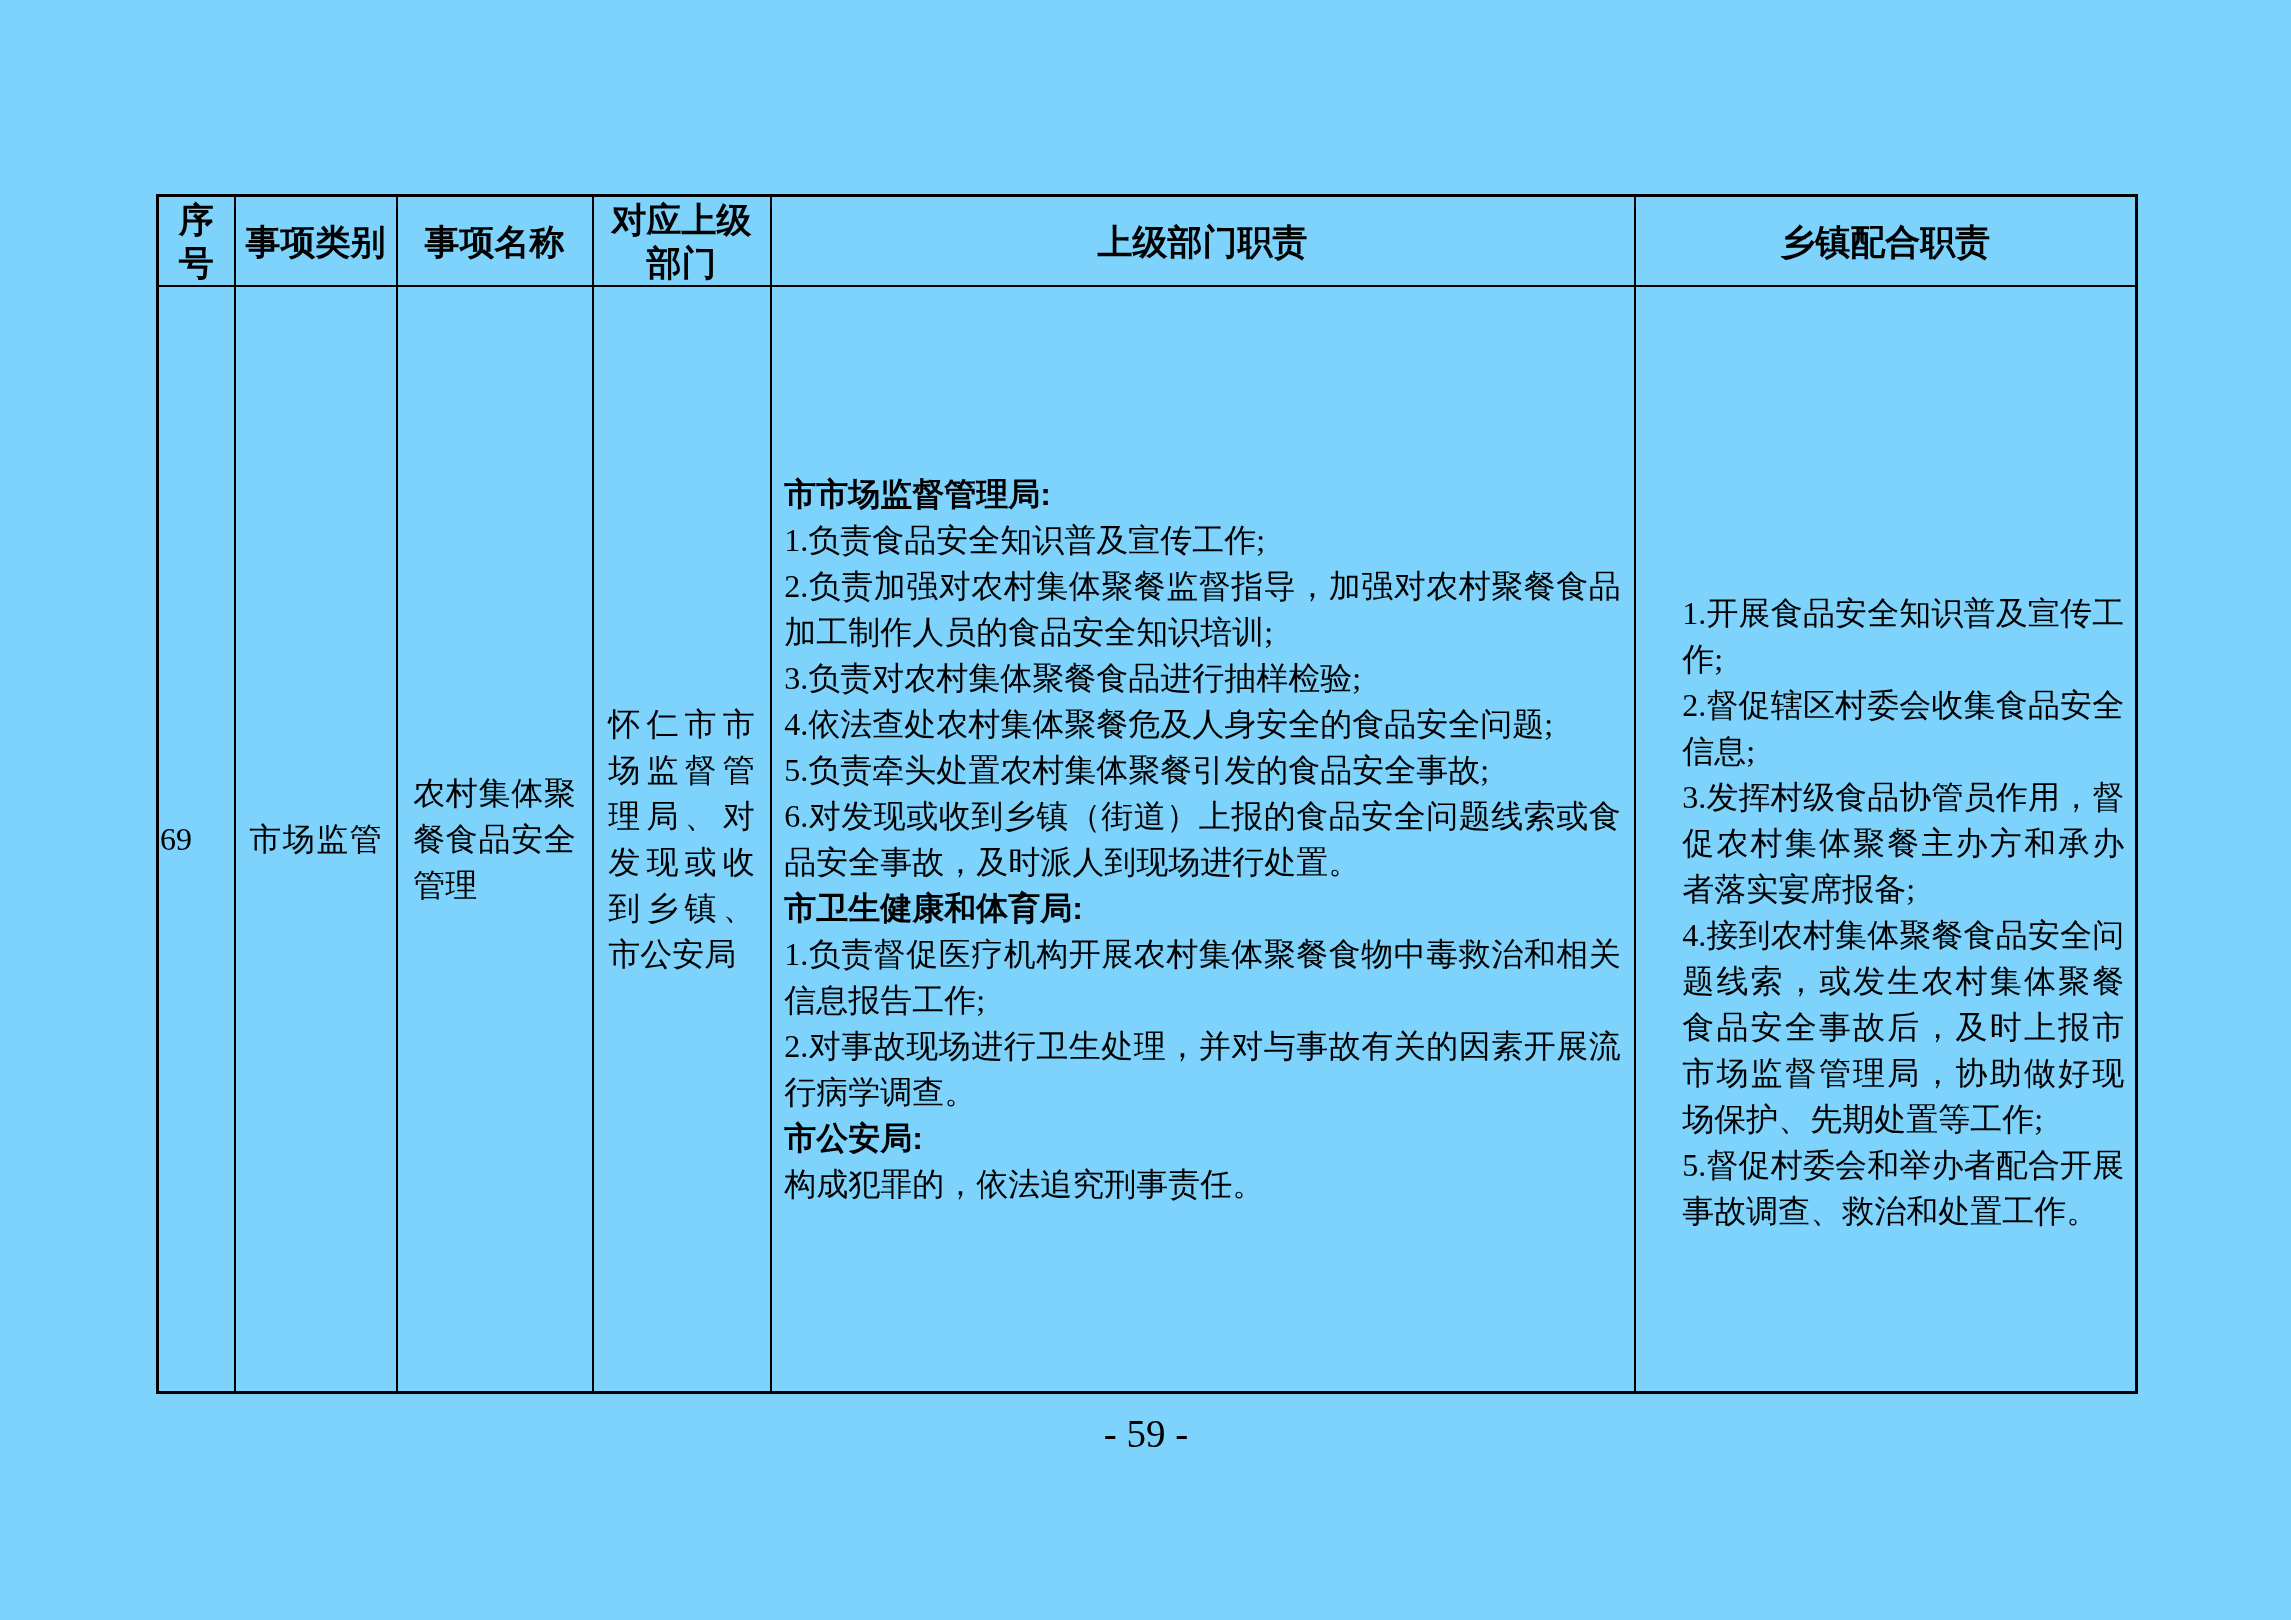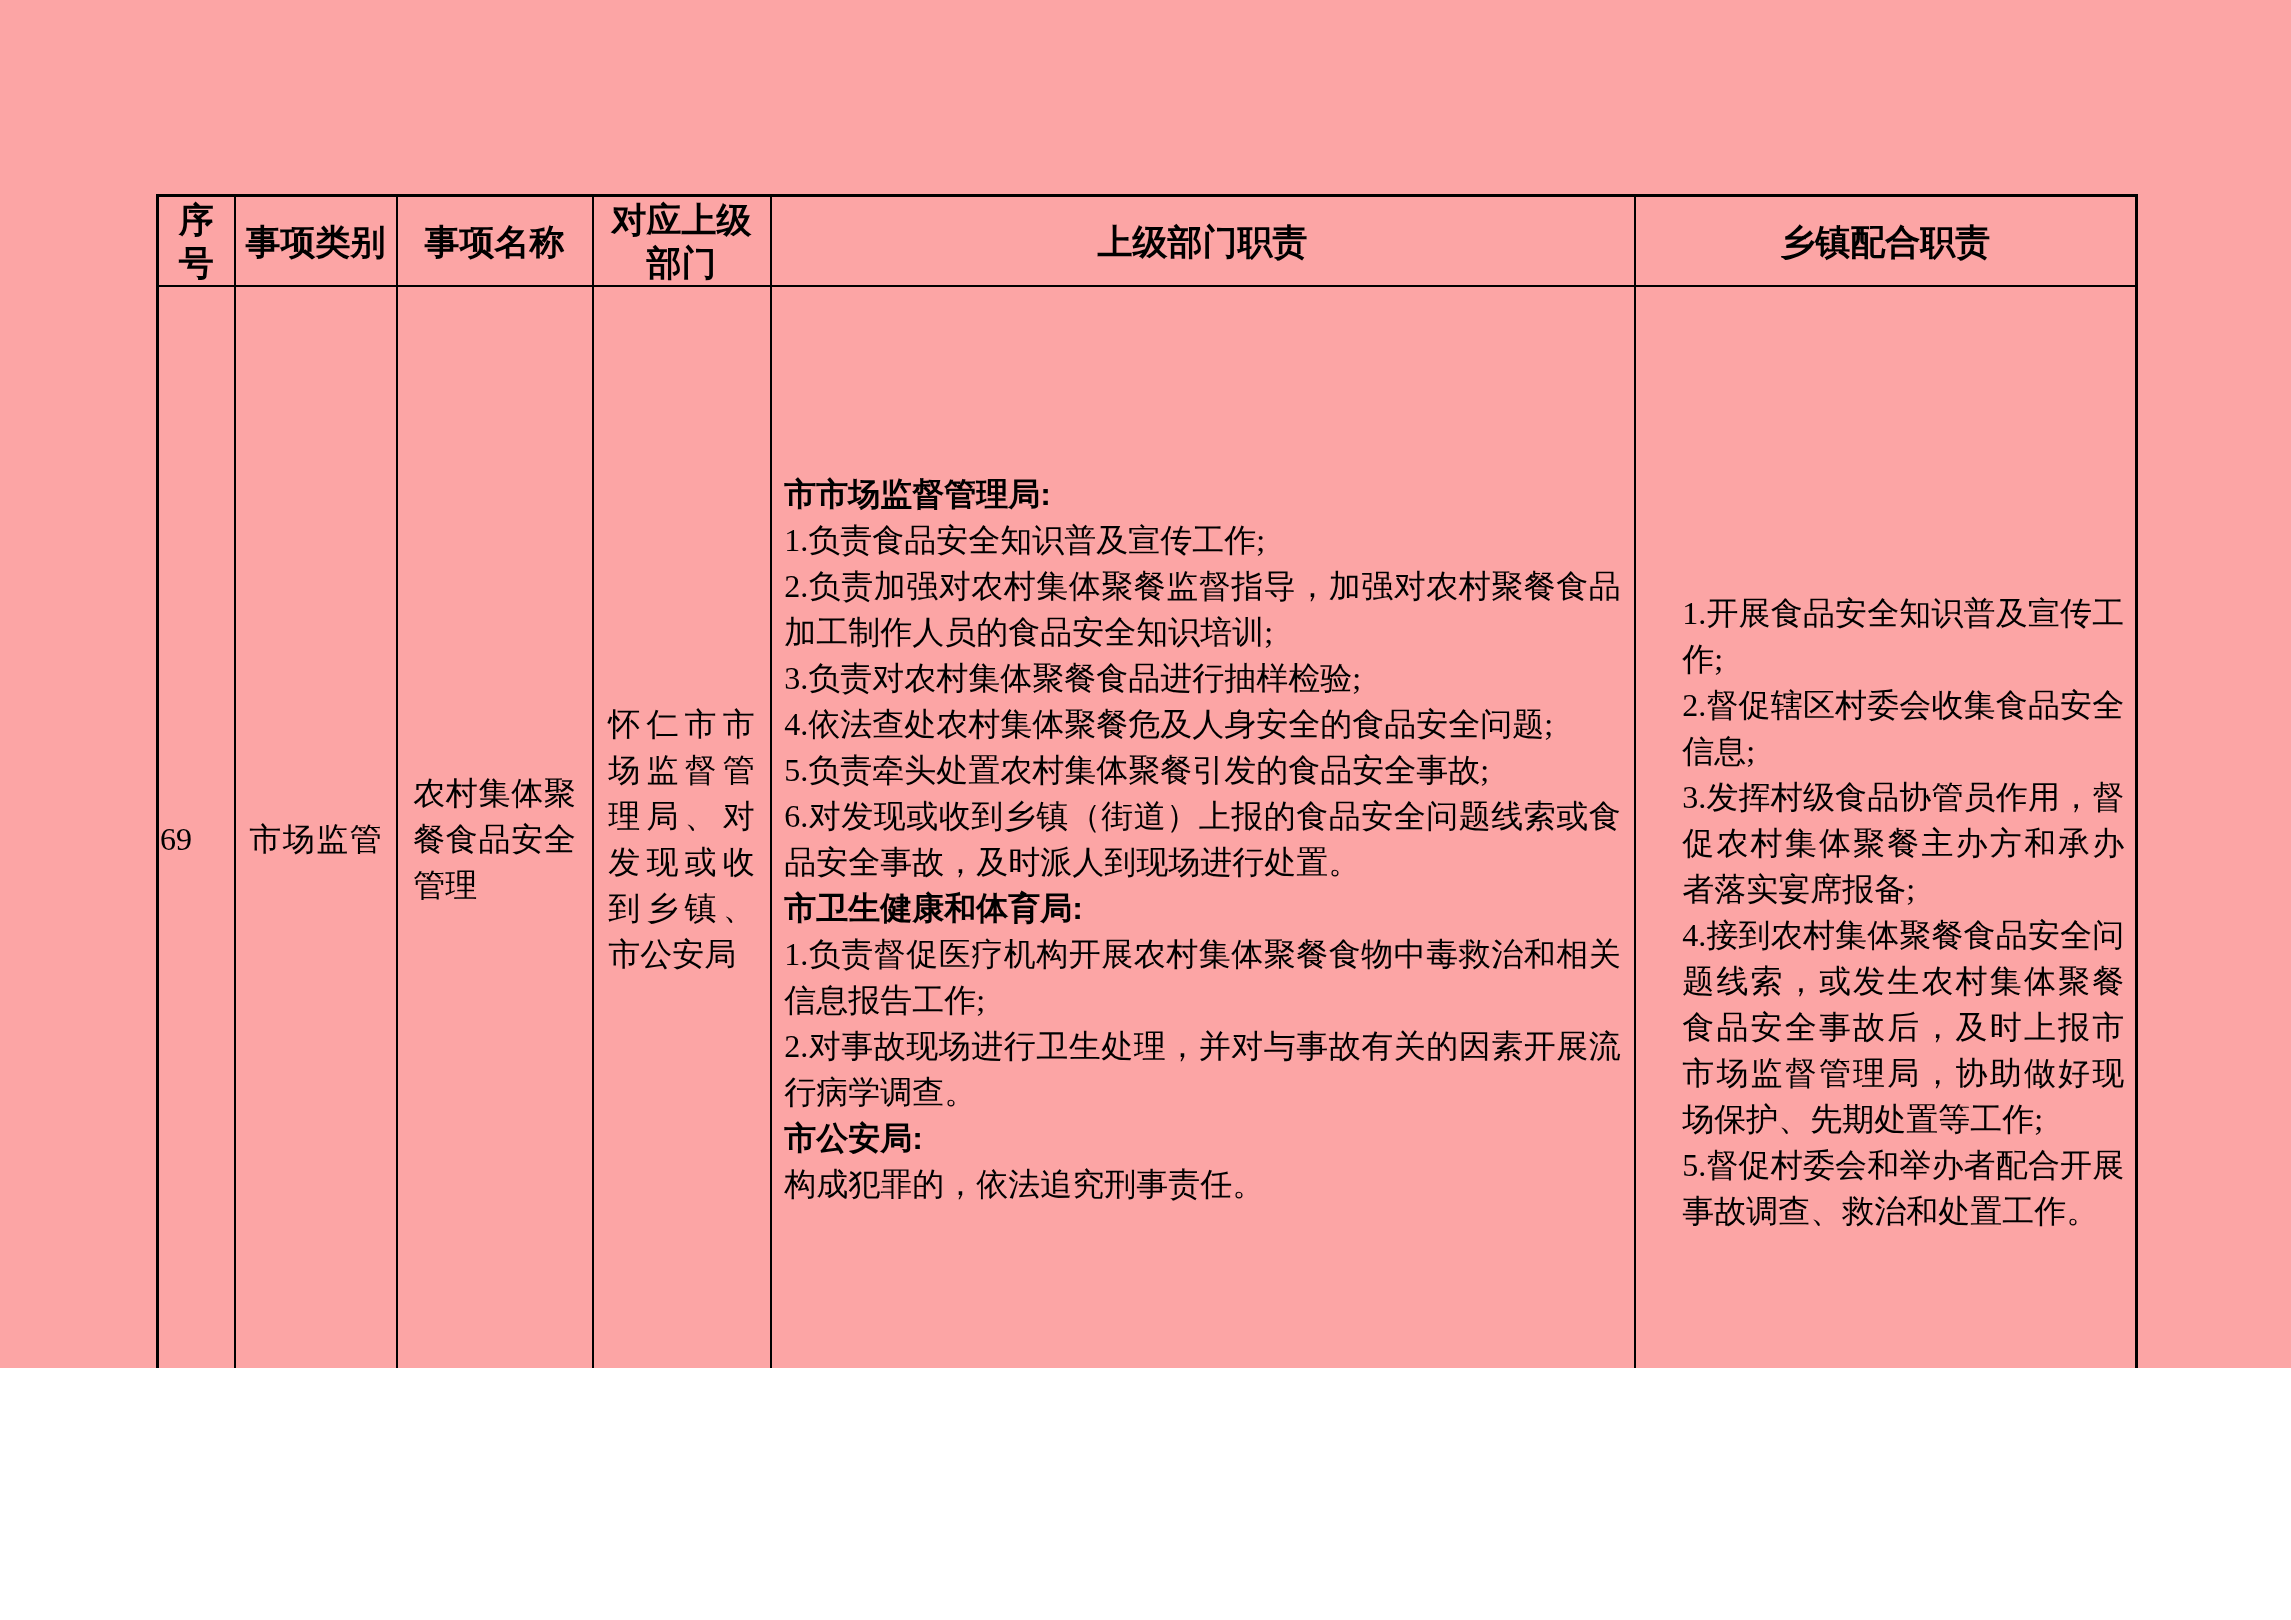--- a/index.html
+++ b/index.html
@@ -3,22 +3,22 @@
 <meta charset="utf-8">
 <style>
   html, body {
     margin: 0;
     padding: 0;
     background: #ffffff;
   }
   .page {
     position: relative;
     width: 2292px;
-    height: 1368px;
-    background: #fca5a5;
+    height: 1620px;
+    background: #7dd3fc;
     color: #000000;
     font-family: "Liberation Serif", "DejaVu Serif", serif;
     overflow: hidden;
     text-decoration: underline;
   }
   table.duty-table {
     position: absolute;
     left: 156px;
     top: 194px;
     width: 1979px;
@@ -143,15 +143,16 @@
             <div class="duty-item">2.督促辖区村委会收集食品安全信息;</div>
             <div class="duty-item">3.发挥村级食品协管员作用，督促农村集体聚餐主办方和承办者落实宴席报备;</div>
             <div class="duty-item">4.接到农村集体聚餐食品安全问题线索，或发生农村集体聚餐食品安全事故后，及时上报市市场监督管理局，协助做好现场保护、先期处置等工作;</div>
             <div class="duty-item">5.督促村委会和举办者配合开展事故调查、救治和处置工作。</div>
           </div>
         </td>
       </tr>
     </tbody>
   </table>
 
+  <div class="page-number">- 59 -</div>
 
 </div>
 
 
 </body></html>

